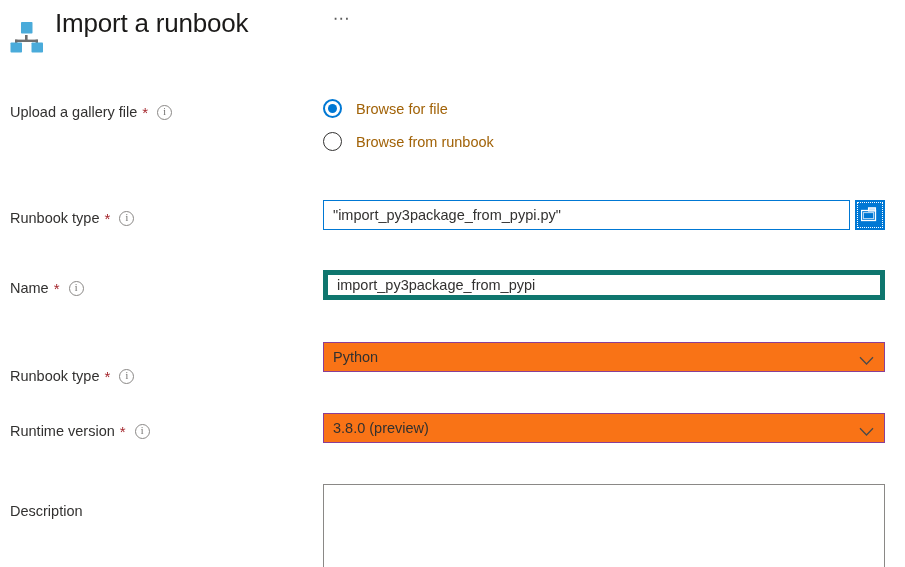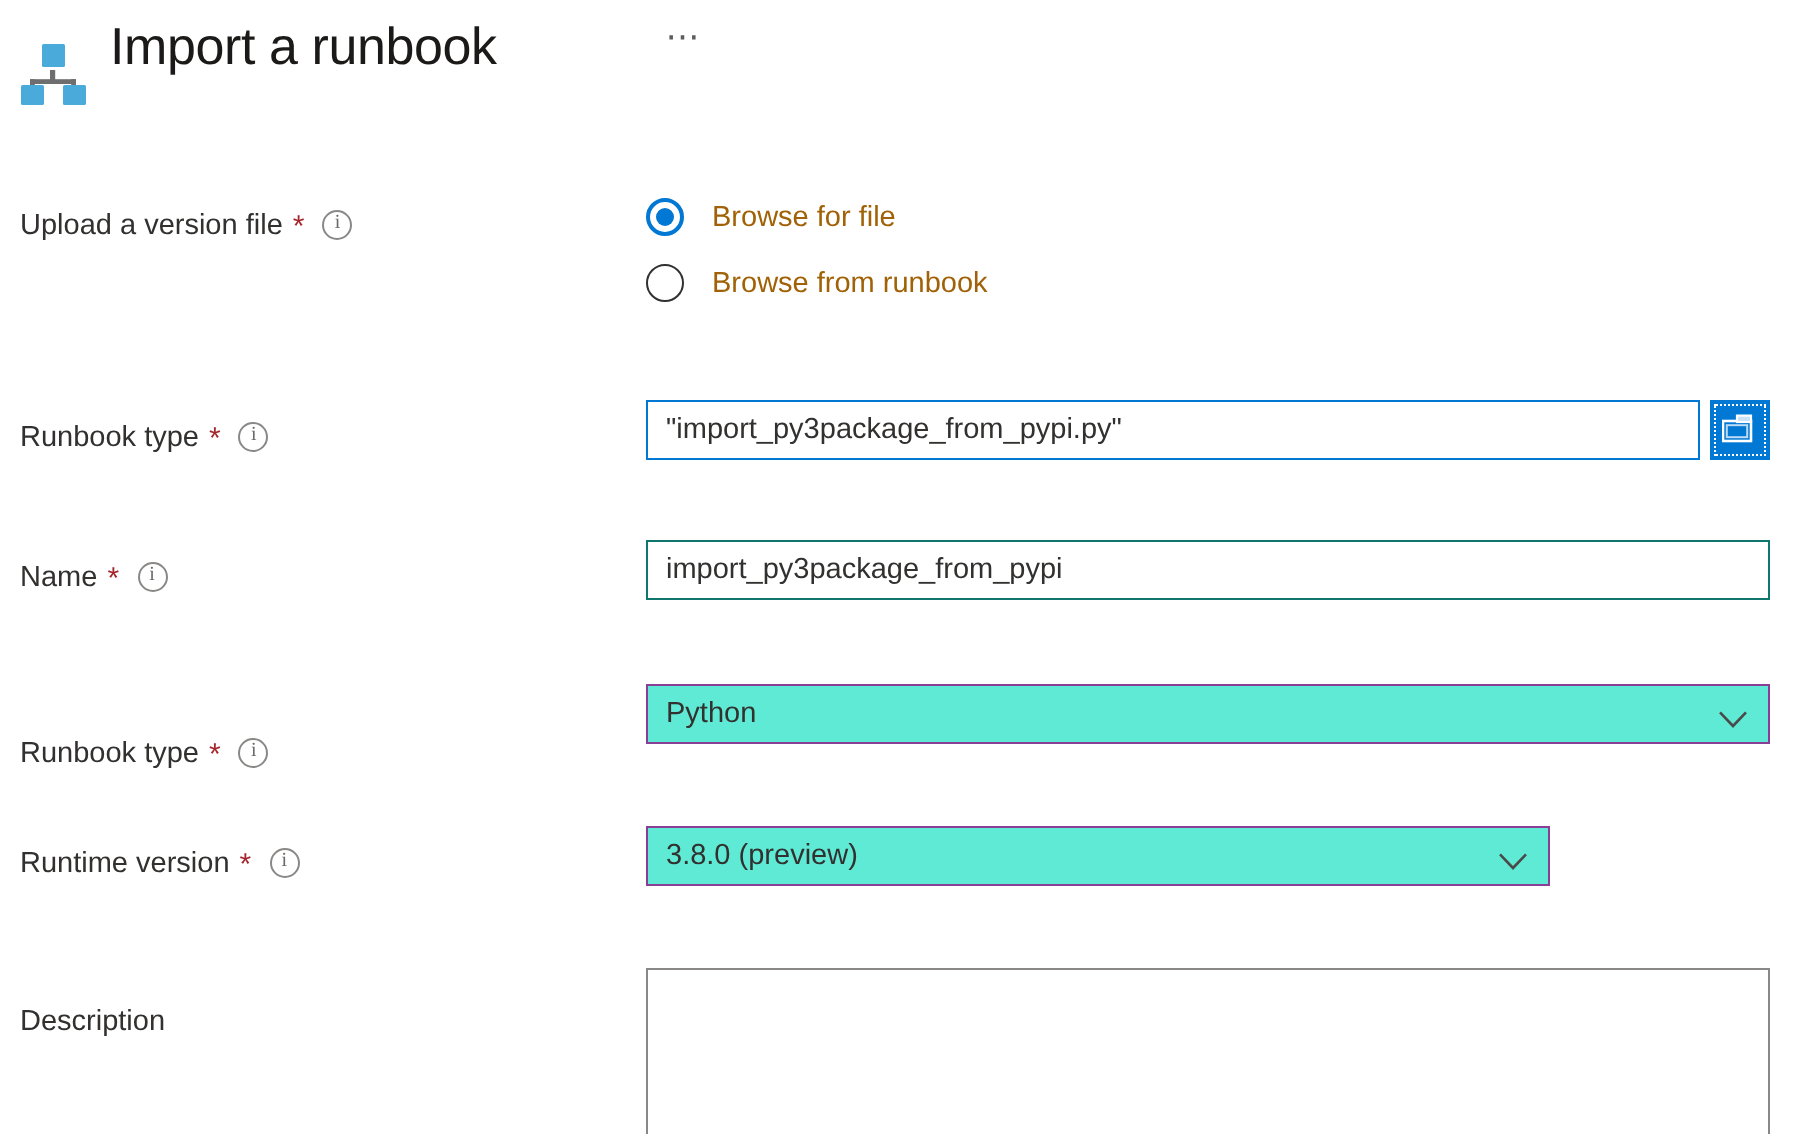--- a/index.html
+++ b/index.html
@@ -153,21 +153,21 @@
     position: absolute;
     height: 30px;
     box-sizing: border-box;
     background: #ffffff;
     font-family: "Liberation Sans", sans-serif;
     font-size: 14.5px;
     color: #323130;
     padding: 0 9px;
     line-height: 28px;
     outline: none;
-    border: 1px solid #0f766e;
+    border: 5px solid #0f766e;
   }
   .text-input.focused {
     border: 1px solid #0078d4;
   }
   .browse-button {
     position: absolute;
     width: 30px;
     height: 30px;
     background: #0078d4;
     box-sizing: border-box;
@@ -189,21 +189,21 @@
     left: 6px;
     top: 7px;
   }
 
   
   .dropdown {
     position: absolute;
     height: 30px;
     box-sizing: border-box;
     border: 1px solid #8a3f96;
-    background: #5eead4;
+    background: #f97316;
     cursor: pointer;
   }
   .dropdown-value {
     position: absolute;
     left: 9px;
     top: 0;
     line-height: 28px;
     font-size: 14.5px;
     color: #323130;
     white-space: nowrap;
@@ -246,21 +246,21 @@
   </div>
 
   <div class="page-title">Import a runbook</div>
 
   <div class="ellipsis-menu">⋯</div>
 </div>
 
 <div class="form-row" style="top:100px;">
 
   <div class="field-label" style="top:2px;">
-    <span class="label-text">Upload a version file</span><span class="req-star">*</span><span class="info-icon"></span>
+    <span class="label-text">Upload a gallery file</span><span class="req-star">*</span><span class="info-icon"></span>
   </div>
 
   <div class="radio-group" style="top:-8px;">
 
     <div class="radio-item">
       <span class="radio-mark checked"></span>
       <span class="radio-label">Browse for file</span>
     </div>
 
     <div class="radio-item">
@@ -313,21 +313,21 @@
     </span>
   </div>
 </div>
 
 <div class="form-row" style="top:419px;">
 
   <div class="field-label" style="top:2px;">
     <span class="label-text">Runtime version</span><span class="req-star">*</span><span class="info-icon"></span>
   </div>
 
-  <div class="dropdown" style="left:323px; top:-6px; width:452px;">
+  <div class="dropdown" style="left:323px; top:-6px; width:562px;">
     <span class="dropdown-value">3.8.0 (preview)</span>
     <span class="chevron">
       <svg width="15" height="10" viewBox="0 0 15 10" aria-hidden="true">
         <path d="M1 1.2 L7.5 8 L14 1.2" fill="none" stroke="#4a4a4a" stroke-width="1.3"></path>
       </svg>
     </span>
   </div>
 </div>
 
 <div class="form-row" style="top:489px;">

